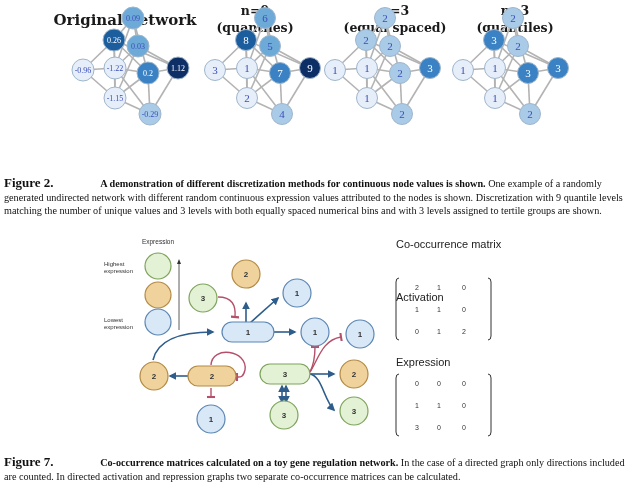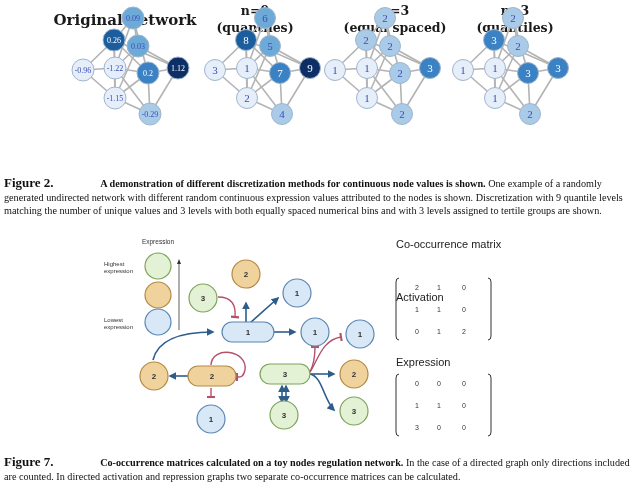--- a/index.html
+++ b/index.html
@@ -323,14 +323,14 @@
     <text x="37" y="138" font-size="7" fill="#333" text-anchor="middle">1</text>
     <text x="59" y="138" font-size="7" fill="#333" text-anchor="middle">1</text>
     <text x="84" y="138" font-size="7" fill="#333" text-anchor="middle">0</text>
     <text x="37" y="160" font-size="7" fill="#333" text-anchor="middle">3</text>
     <text x="59" y="160" font-size="7" fill="#333" text-anchor="middle">0</text>
     <text x="84" y="160" font-size="7" fill="#333" text-anchor="middle">0</text>
   </svg>
 
 <div class="caption" style="top:455px;">
   <span class="fig">Figure 7.</span>
-  <span class="bold">Co-occurrence matrices calculated on a toy nodes regulation network.</span><span> In the case of a directed graph only directions included are counted. In directed activation and repression graphs two separate co-occurrence matrices can be calculated.</span>
+  <span class="bold">Co-occurrence matrices calculated on a toy gene regulation network.</span><span> In the case of a directed graph only directions included are counted. In directed activation and repression graphs two separate co-occurrence matrices can be calculated.</span>
 </div>
 
 </body></html>

